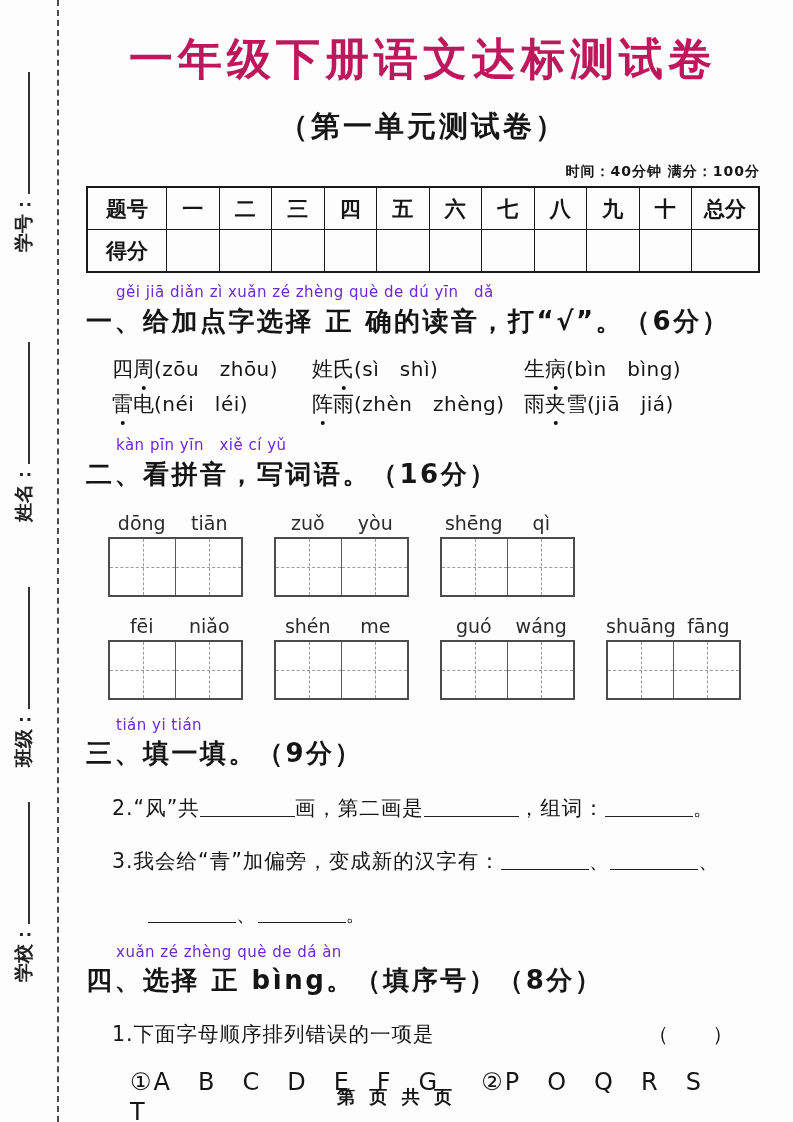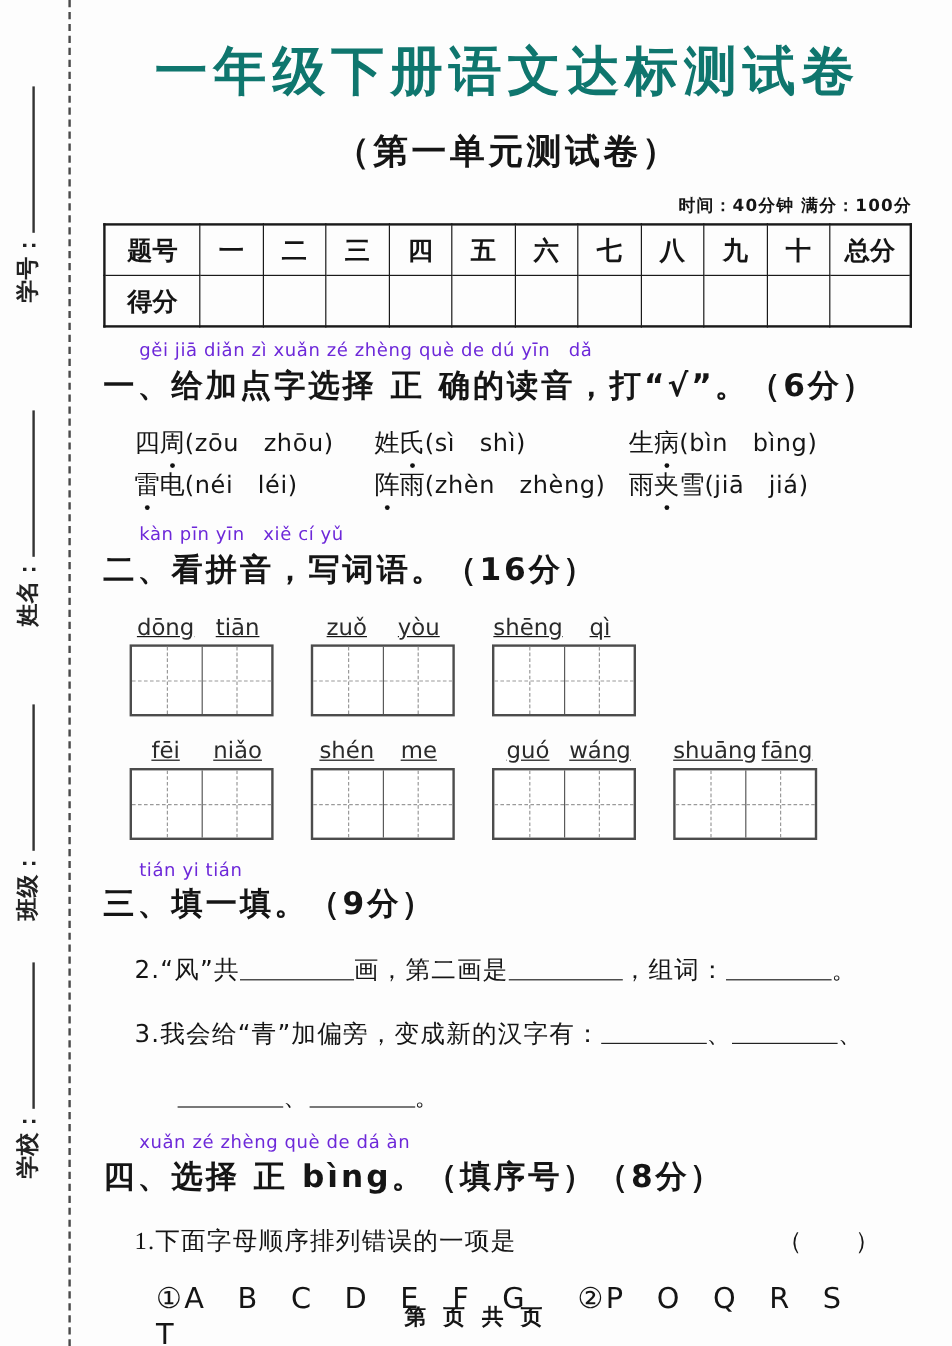--- a/index.html
+++ b/index.html
@@ -11,54 +11,54 @@
   
   .cut-line{position:absolute;left:57px;top:0;height:1122px;border-left:2.5px dashed #4a4a4a;}
   .mgroup{
     position:absolute;left:10px;width:200px;height:26px;line-height:26px;
     transform:rotate(-90deg);transform-origin:0 0;
     font-size:19px;font-weight:bold;white-space:nowrap;color:#222;
   }
   .mline{display:inline-block;width:122px;height:15px;border-bottom:2px solid #333;margin-left:1px;}
   
   .content{position:absolute;left:86px;top:0;width:674px;}
-  .title{margin:30px 0 0 0;text-align:center;font-size:44px;font-weight:900;letter-spacing:5px;color:#0f766e;}
+  .title{margin:30px 0 0 0;text-align:center;font-size:44px;font-weight:900;letter-spacing:5px;color:#be185d;}
   .subtitle{margin:18px 0 0 0;text-align:center;font-size:29px;font-weight:800;letter-spacing:3px;}
   .info{margin-top:16px;text-align:right;font-size:14px;font-weight:bold;letter-spacing:1px;}
   
   table.score{border-collapse:collapse;width:100%;margin-top:5px;table-layout:fixed;}
   table.score td{border:1.6px solid #1a1a1a;height:41px;text-align:center;font-size:21px;font-weight:bold;padding:0;}
   table.score{border:2.5px solid #1a1a1a;}
   td.lblcol{width:78px;font-size:20px;}
   td.sumcol{width:66px;font-size:20px;}
   
   .pinyin-line{font-size:15px;color:#6d28d9;letter-spacing:0.5px;margin:10px 0 0 30px;}
   .sec-title{font-size:26px;font-weight:bold;letter-spacing:2.5px;margin-top:2px;}
   
   .s1-grid{display:grid;grid-template-columns:200px 212px 1fr;margin:16px 0 0 26px;row-gap:7px;font-size:21px;}
   .word{white-space:nowrap;}
   .dotchar{position:relative;display:inline-block;}
   .dotchar::after{content:"";position:absolute;left:50%;bottom:-7px;width:4.5px;height:4.5px;background:#111;border-radius:50%;transform:translateX(-50%);}
   .opts{font-size:20px;letter-spacing:0.5px;}
   
   .tzrow{display:flex;margin:14px 0 0 22px;gap:31px;}
-  .tzgroup{width:120px;text-decoration:underline;}
+  .tzgroup{width:135px;}
   .tzpinyin{display:flex;font-size:19px;color:#2a2a2a;margin-bottom:3px;}
   .tzpinyin span{flex:1;text-align:center;white-space:nowrap;}
   .tzbox{display:flex;border:2px solid #4c4c4c;height:56px;background:#fff;}
   .tzcell{flex:1;position:relative;border-right:1.5px solid #5a5a5a;}
   .tzcell:last-child{border-right:none;}
   .tzcell::before{content:"";position:absolute;left:50%;top:0;bottom:0;border-left:1.5px dashed #9a9a9a;}
   .tzcell::after{content:"";position:absolute;top:50%;left:0;right:0;border-top:1.5px dashed #9a9a9a;}
   
   .qline{margin:22px 0 0 26px;font-size:20.5px;letter-spacing:1px;line-height:1.5;}
   .qline.cont{margin-left:62px;}
   .blank{display:inline-block;width:95px;height:1em;border-bottom:1.6px solid #222;vertical-align:-2px;}
   .blank.sm{width:88px;}
-  .q-flex{display:flex;justify-content:space-between;margin:22px 26px 0 26px;font-size:20.5px;letter-spacing:1px;font-family:Liberation Serif, serif;}
+  .q-flex{display:flex;justify-content:space-between;margin:22px 26px 0 26px;font-size:20.5px;letter-spacing:1px;}
   .optline{margin:18px 0 0 44px;font-size:24px;letter-spacing:2px;}
   .optline span{margin-right:42px;}
   .footer{position:absolute;bottom:13px;left:0;width:100%;text-align:center;font-size:18px;font-weight:bold;letter-spacing:4px;}
 </style>
 </head>
 <body>
 
 <div class="cut-line"></div>
 
 <div class="mgroup" style="top:252px"><span>学号：</span><span class="mline"></span></div>

